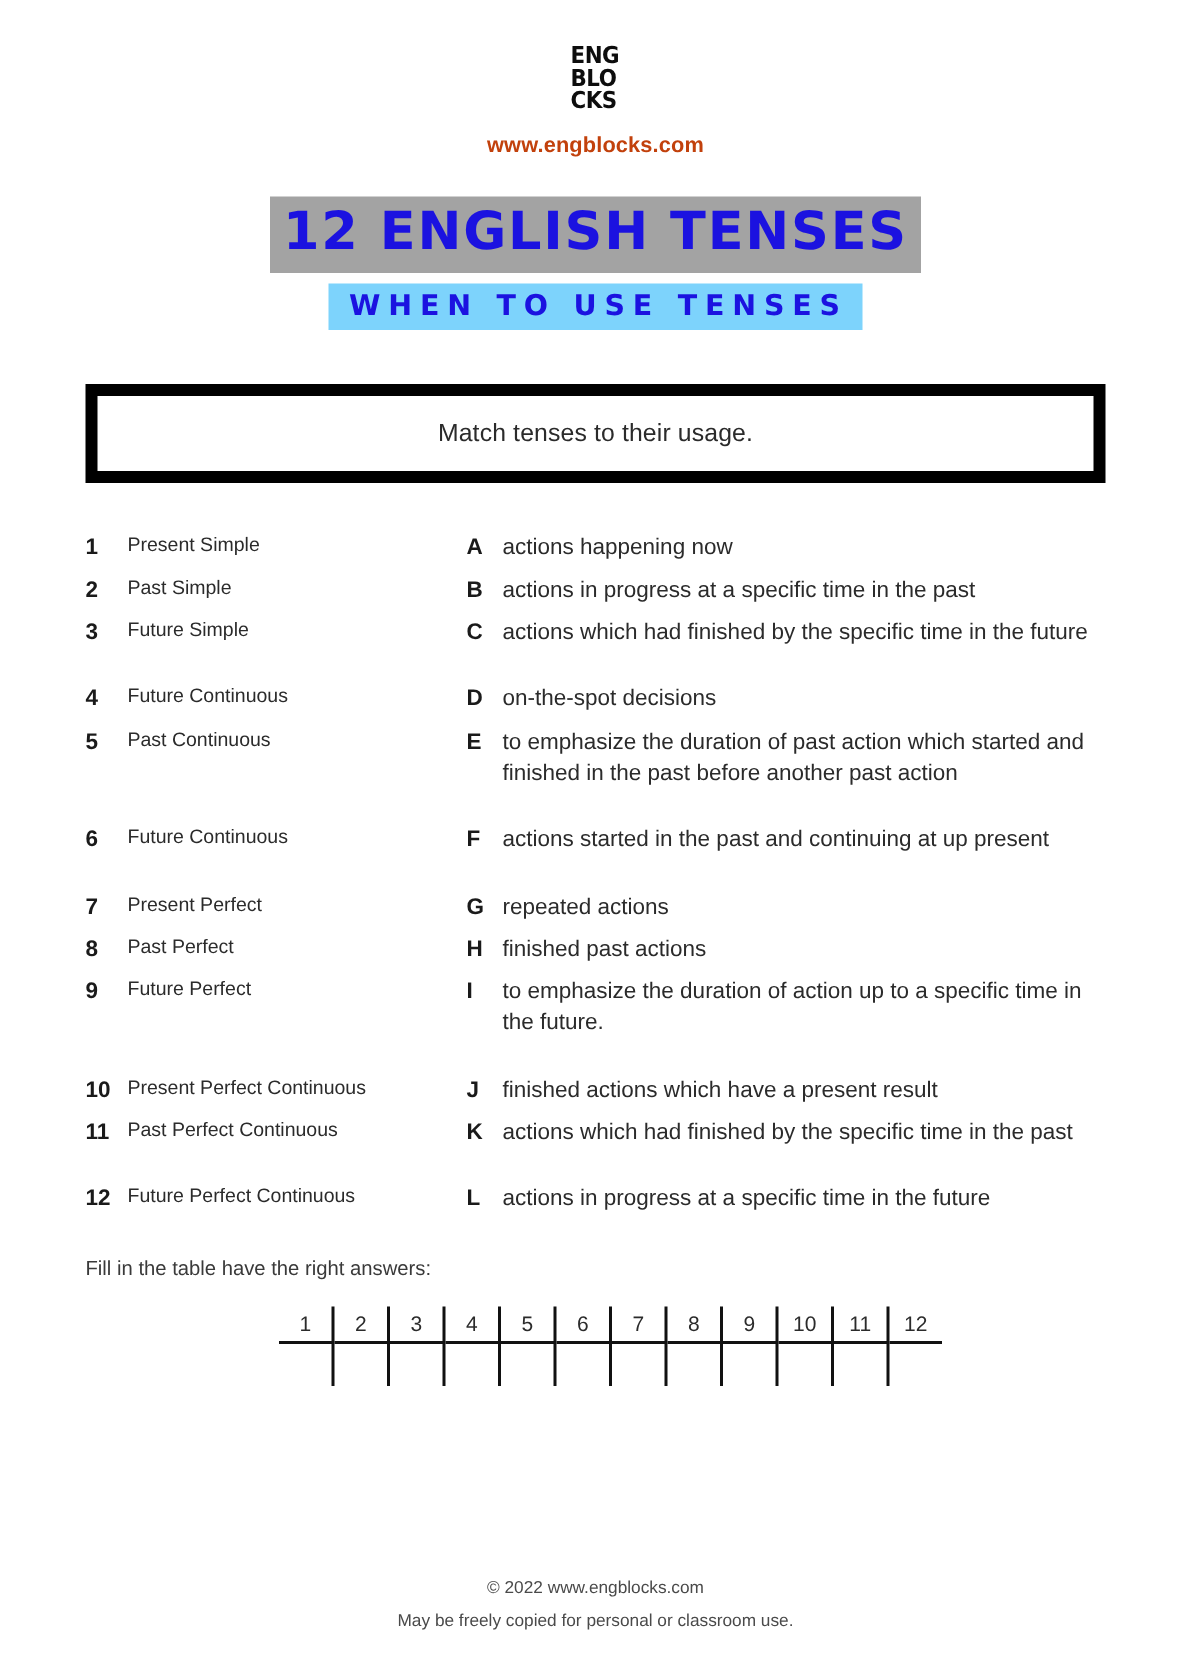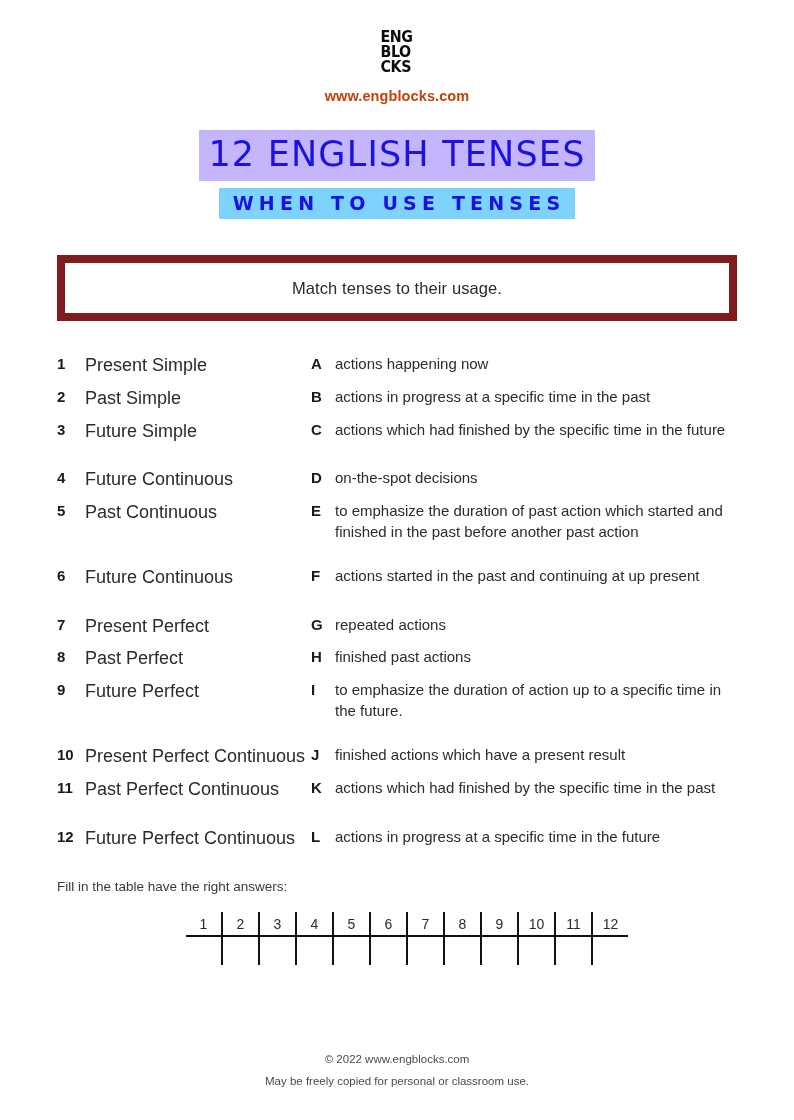--- a/index.html
+++ b/index.html
@@ -51,24 +51,24 @@
     letter-spacing: 0.1px;
   }
 
   
   .title-wrap {
     text-align: center;
     margin-top: 26px;
   }
   .main-title {
     display: inline-block;
-    background: #c4b5fd;
+    background: #a3a3a3;
     color: #1b12e0;
     font-size: 35px;
-    font-weight: 400;
+    font-weight: 700;
     letter-spacing: 1.2px;
     line-height: 1.18;
     padding: 4px 9px 5px 9px;
     font-family: "DejaVu Sans", sans-serif;
     text-align: right;
   }
   .sub-title-wrap {
     text-align: center;
     margin-top: 7px;
   }
@@ -80,21 +80,21 @@
     font-weight: 700;
     letter-spacing: 5.2px;
     line-height: 1.2;
     padding: 4px 10px 5px 14px;
     font-family: "DejaVu Sans", sans-serif;
   }
 
   
   .instruction-box {
     margin: 36px 57px 0 57px;
-    border: 8px solid #7f1d1d;
+    border: 8px solid #000000;
     background: #ffffff;
     height: 50px;
     display: flex;
     align-items: center;
     justify-content: center;
   }
   .instruction-text {
     font-size: 16.5px;
     color: #2b2b2b;
     letter-spacing: 0.1px;
@@ -130,21 +130,21 @@
     flex: 0 0 auto;
     line-height: 1.42;
   }
   .marker-num {
     width: 28px;
   }
   .marker-letter {
     width: 24px;
   }
   .item-text {
-    font-size: 18px;
+    font-size: 13px;
     color: #2b2b2b;
     line-height: 1.42;
   }
   .desc-text {
     font-size: 15px;
     color: #2b2b2b;
     line-height: 1.42;
   }
 
   

